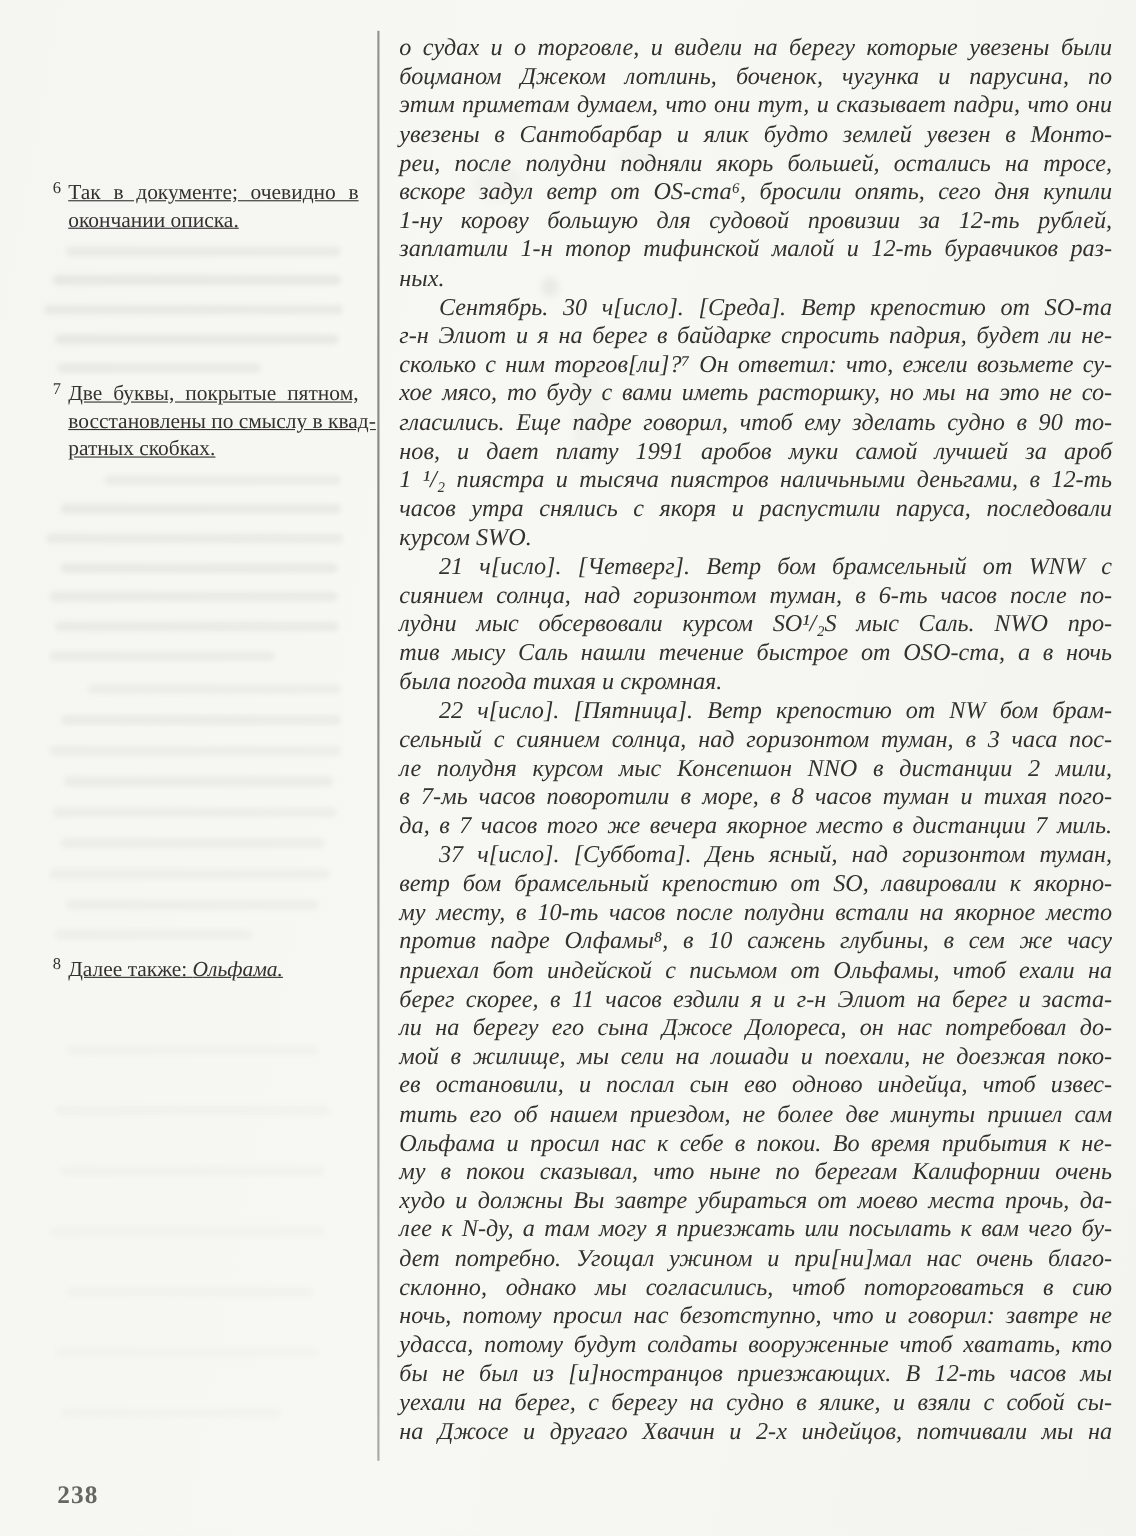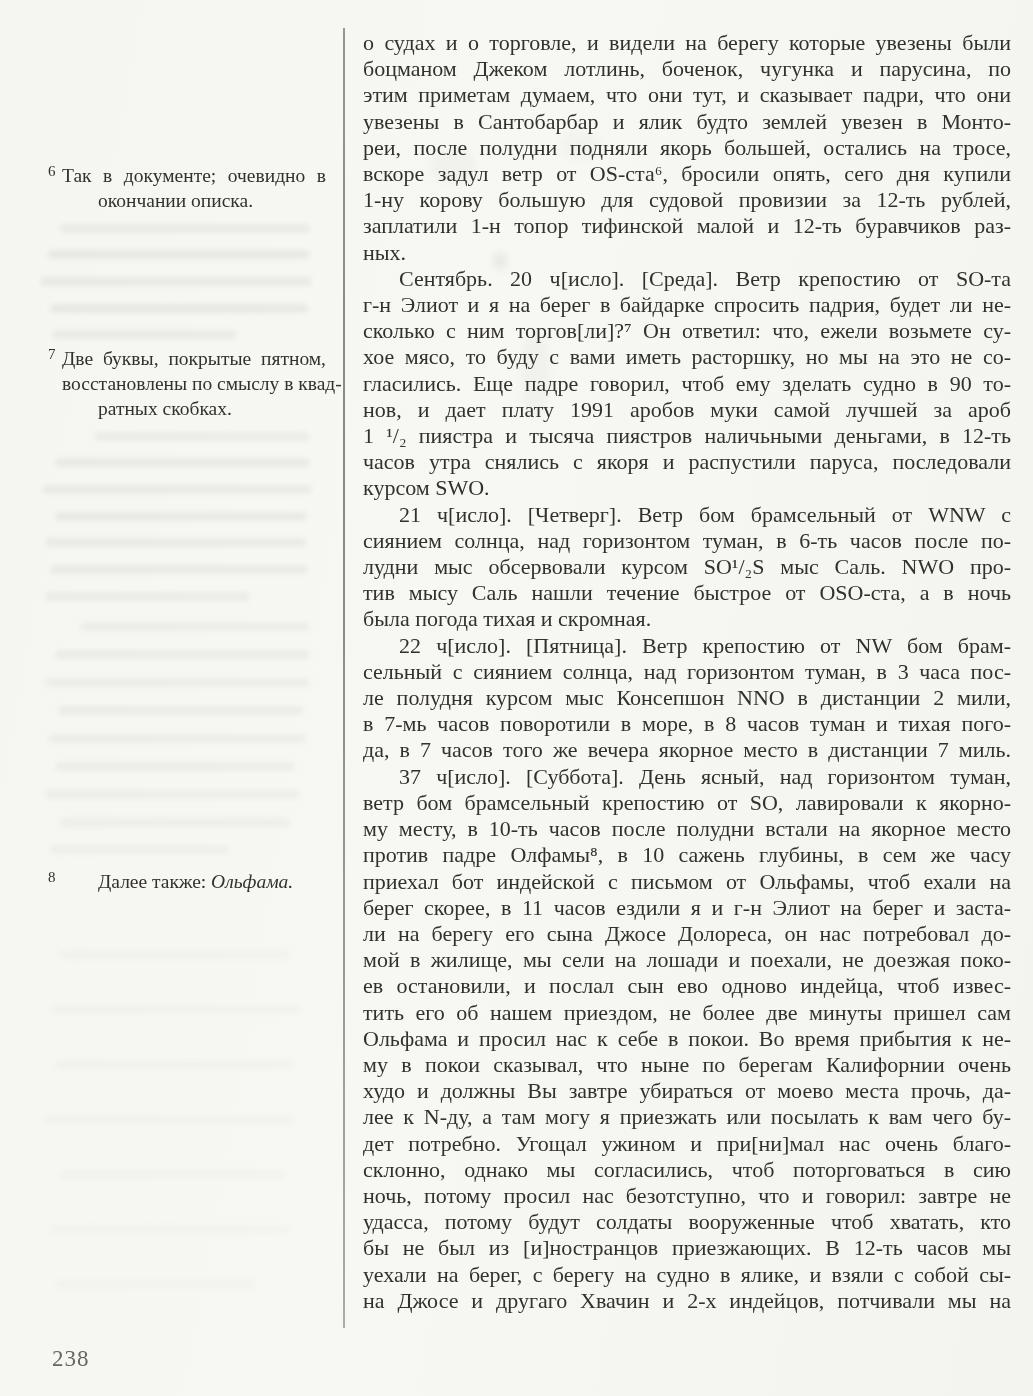--- a/index.html
+++ b/index.html
@@ -18,43 +18,44 @@
   
   .vrule {
     position:absolute; left:343px; top:28px;
     width:1.5px; height:1300px;
     background: linear-gradient(var(--divider,#949492), #878785 35%, #9a9a98 75%, #aaaaa8);
   }
 
   
   .main-col { position:absolute; left:363px; top:30px; width:648px; }
   .para { font-size:22px; line-height:26.2px; }
-  .tline { text-align:justify; text-align-last:justify; }
+  .tline { text-align:justify; text-align-last:justify;font-style:italic; }
   .tline.last-left { text-align-last:left; }
   .para.indent .tline:first-child { text-indent:36px; }
 
   
   .footnote {
     position:absolute; left:48px; width:278px;
     font-size:19.5px; line-height:25px;
   }
   .fn-body { margin-left:14px; }
-  .fline { text-align:justify; text-align-last:justify; white-space:nowrap; }
-  .fline.last-left { text-align-last:left; white-space:normal;margin-left:36px; }
+  .fline { text-align:justify; text-align-last:justify; white-space:nowrap;text-decoration:underline; }
+  .fline.last-left { text-align-last:left; white-space:normal; }
   .fn-num { position:absolute; left:0; top:-4px; font-size:15px; }
   .it { font-style:italic; }
 
   .footnote.fn-0 { top:163px; }
   .footnote.fn-1 { top:346px; }
   .footnote.fn-2 { top:869px; }
 
   .page-num {
     position:absolute; left:52px; top:1346px;
     font-size:23px; letter-spacing:1px;
     color: var(--pagenum,#666662);
+    font-weight: bold;
   }
 
   
   .smudges { position:absolute; inset:0; pointer-events:none; }
   .smudge {
     position:absolute; background:#85847e;
     border-radius:5px; filter:blur(2.6px);
   }
   .spot {
     position:absolute; background:#8a8a84;
@@ -133,21 +134,21 @@
         <div class="tline">боцманом Джеком лотлинь, боченок, чугунка и парусина, по</div>
         <div class="tline">этим приметам думаем, что они тут, и сказывает падри, что они</div>
         <div class="tline">увезены в Сантобарбар и ялик будто землей увезен в Монто-</div>
         <div class="tline">реи, после полудни подняли якорь большей, остались на тросе,</div>
         <div class="tline">вскоре задул ветр от OS-ста⁶, бросили опять, сего дня купили</div>
         <div class="tline">1-ну корову большую для судовой провизии за 12-ть рублей,</div>
         <div class="tline">заплатили 1-н топор тифинской малой и 12-ть буравчиков раз-</div>
         <div class="tline last-left">ных.</div>
       </div>
       <div class="para indent">
-        <div class="tline">Сентябрь. 20 ч[исло]. [Среда]. Ветр крепостию от SO-та</div>
+        <div class="tline">Сентябрь. 30 ч[исло]. [Среда]. Ветр крепостию от SO-та</div>
         <div class="tline">г-н Элиот и я на берег в байдарке спросить падрия, будет ли не-</div>
         <div class="tline">сколько с ним торгов[ли]?⁷ Он ответил: что, ежели возьмете су-</div>
         <div class="tline">хое мясо, то буду с вами иметь расторшку, но мы на это не со-</div>
         <div class="tline">гласились. Еще падре говорил, чтоб ему зделать судно в 90 то-</div>
         <div class="tline">нов, и дает плату 1991 аробов муки самой лучшей за ароб</div>
         <div class="tline">1 ¹/₂ пиястра и тысяча пиястров наличьными деньгами, в 12-ть</div>
         <div class="tline">часов утра снялись с якоря и распустили паруса, последовали</div>
         <div class="tline last-left">курсом SWO.</div>
       </div>
       <div class="para indent">

